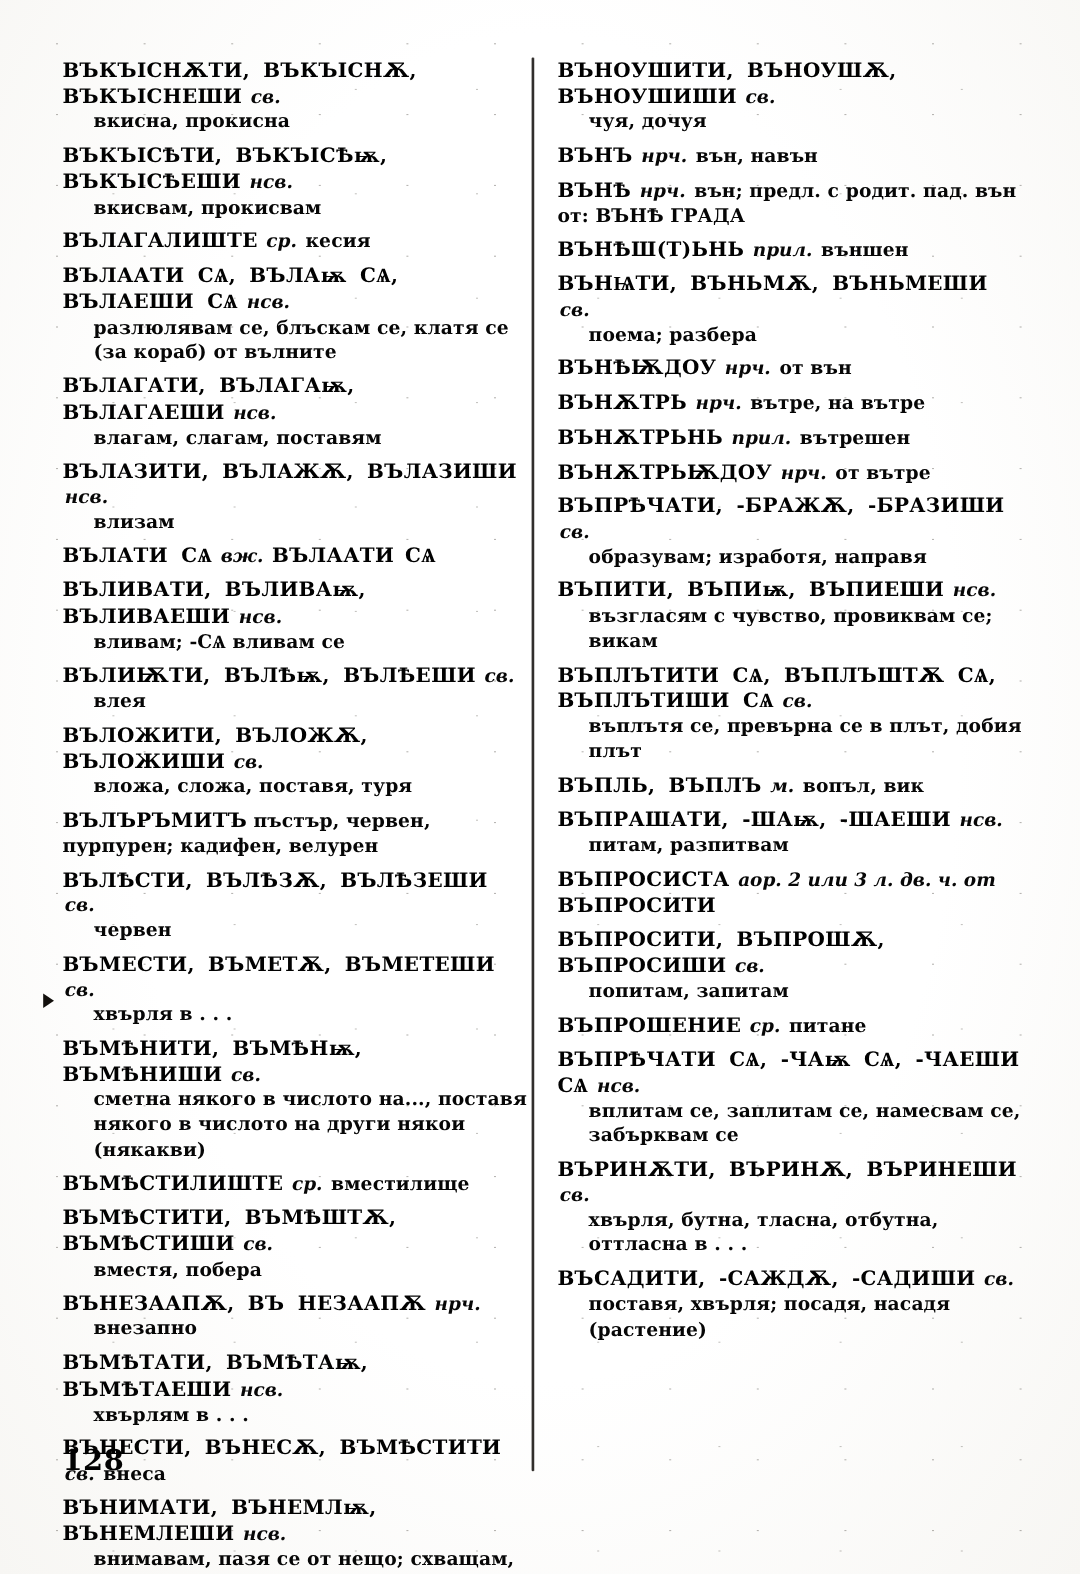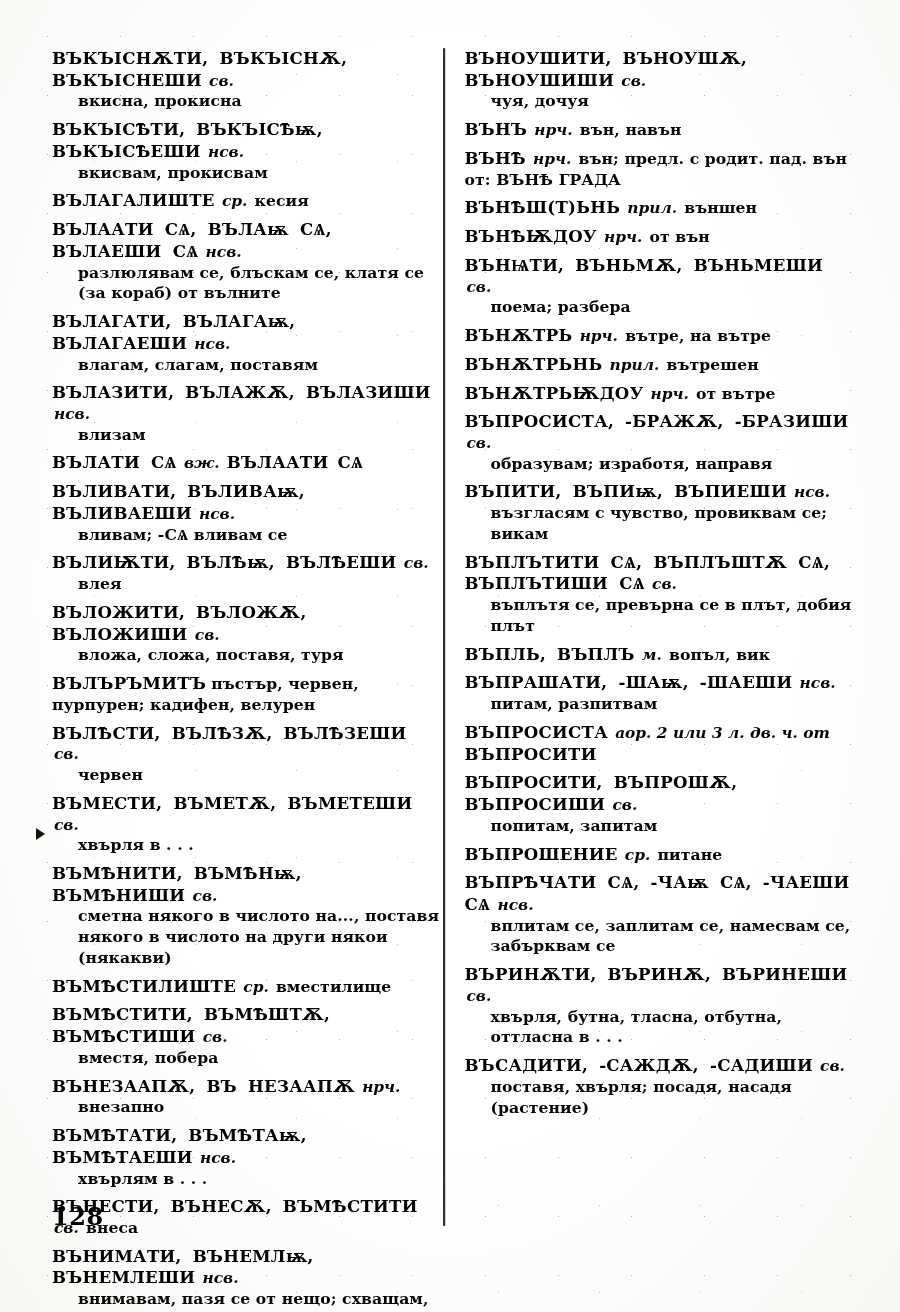--- a/index.html
+++ b/index.html
@@ -178,26 +178,26 @@
         <div class="entry"><span class="hw spread">ВЪНЕЗААПѪ, ВЪ НЕЗААПѪ</span> <span class="gram">нрч.</span><span class="body"><span class="gloss">внезапно</span></span></div>
         <div class="entry"><span class="hw spread">ВЪМѢТАТИ, ВЪМѢТАѭ, ВЪМѢТАЕШИ</span> <span class="gram">нсв.</span><span class="body"><span class="gloss">хвърлям в . . .</span></span></div>
         <div class="entry inline"><span class="hw spread">ВЪНЕСТИ, ВЪНЕСѪ, ВЪМѢСТИТИ</span> <span class="gram">св.</span> <span class="body"><span class="gloss">внеса</span></span></div>
         <div class="entry"><span class="hw spread">ВЪНИМАТИ, ВЪНЕМЛѭ, ВЪНЕМЛЕШИ</span> <span class="gram">нсв.</span><span class="body"><span class="gloss">внимавам, пазя се от нещо; схващам, разбирам</span></span></div>
       </div>
     <div class="column right">
         <div class="entry"><span class="hw spread">ВЪНОУШИТИ, ВЪНОУШѪ, ВЪНОУШИШИ</span> <span class="gram">св.</span><span class="body"><span class="gloss">чуя, дочуя</span></span></div>
         <div class="entry inline"><span class="hw spread">ВЪНЪ</span> <span class="gram">нрч.</span> <span class="body"><span class="gloss">вън, навън</span></span></div>
         <div class="entry inline"><span class="hw spread">ВЪНѢ</span> <span class="gram">нрч.</span> <span class="body"><span class="gloss">вън; предл. с родит. пад. вън от: ВЪНѢ ГРАДА</span></span></div>
         <div class="entry inline"><span class="hw spread">ВЪНѢШ(Т)ЬНЬ</span> <span class="gram">прил.</span> <span class="body"><span class="gloss">външен</span></span></div>
+        <div class="entry"><span class="hw spread">ВЪНѨТИ, ВЪНЬМѪ, ВЪНЬМЕШИ</span> <span class="gram">св.</span><span class="body"><span class="gloss">поема; разбера</span></span></div>
         <div class="entry inline"><span class="hw spread">ВЪНѢѬДОУ</span> <span class="gram">нрч.</span> <span class="body"><span class="gloss">от вън</span></span></div>
-        <div class="entry"><span class="hw spread">ВЪНѨТИ, ВЪНЬМѪ, ВЪНЬМЕШИ</span> <span class="gram">св.</span><span class="body"><span class="gloss">поема; разбера</span></span></div>
         <div class="entry inline"><span class="hw spread">ВЪНѪТРЬ</span> <span class="gram">нрч.</span> <span class="body"><span class="gloss">вътре, на вътре</span></span></div>
         <div class="entry inline"><span class="hw spread">ВЪНѪТРЬНЬ</span> <span class="gram">прил.</span> <span class="body"><span class="gloss">вътрешен</span></span></div>
         <div class="entry inline"><span class="hw spread">ВЪНѪТРЬѬДОУ</span> <span class="gram">нрч.</span> <span class="body"><span class="gloss">от вътре</span></span></div>
-        <div class="entry"><span class="hw spread">ВЪПРОСИСТА, -БРАЖѪ, -БРАЗИШИ</span> <span class="gram">св.</span><span class="body"><span class="gloss">образувам; изработя, направя</span></span></div>
+        <div class="entry"><span class="hw spread">ВЪПРѢЧАТИ, -БРАЖѪ, -БРАЗИШИ</span> <span class="gram">св.</span><span class="body"><span class="gloss">образувам; изработя, направя</span></span></div>
         <div class="entry"><span class="hw spread">ВЪПИТИ, ВЪПИѭ, ВЪПИЕШИ</span> <span class="gram">нсв.</span><span class="body"><span class="gloss">възгласям с чувство, провиквам се; викам</span></span></div>
         <div class="entry"><span class="hw spread">ВЪПЛЪТИТИ СѦ, ВЪПЛЪШТѪ СѦ, ВЪПЛЪТИШИ СѦ</span> <span class="gram">св.</span><span class="body"><span class="gloss">въплътя се, превърна се в плът, добия плът</span></span></div>
         <div class="entry inline"><span class="hw spread">ВЪПЛЬ, ВЪПЛЪ</span> <span class="gram">м.</span> <span class="body"><span class="gloss">вопъл, вик</span></span></div>
         <div class="entry"><span class="hw spread">ВЪПРАШАТИ, -ШАѭ, -ШАЕШИ</span> <span class="gram">нсв.</span><span class="body"><span class="gloss">питам, разпитвам</span></span></div>
         <div class="entry inline"><span class="hw spread">ВЪПРОСИСТА</span> <span class="gram">аор. 2 или 3 л. дв. ч. от</span> <span class="body"><span class="hw">ВЪПРОСИТИ</span></span></div>
         <div class="entry"><span class="hw spread">ВЪПРОСИТИ, ВЪПРОШѪ, ВЪПРОСИШИ</span> <span class="gram">св.</span><span class="body"><span class="gloss">попитам, запитам</span></span></div>
         <div class="entry inline"><span class="hw spread">ВЪПРОШЕНИЕ</span> <span class="gram">ср.</span> <span class="body"><span class="gloss">питане</span></span></div>
         <div class="entry"><span class="hw spread">ВЪПРѢЧАТИ СѦ, -ЧАѭ СѦ, -ЧАЕШИ СѦ</span> <span class="gram">нсв.</span><span class="body"><span class="gloss">вплитам се, заплитам се, намесвам се, забърквам се</span></span></div>
         <div class="entry"><span class="hw spread">ВЪРИНѪТИ, ВЪРИНѪ, ВЪРИНЕШИ</span> <span class="gram">св.</span><span class="body"><span class="gloss">хвърля, бутна, тласна, отбутна, оттласна в . . .</span></span></div>
         <div class="entry"><span class="hw spread">ВЪСАДИТИ, -САЖДѪ, -САДИШИ</span> <span class="gram">св.</span><span class="body"><span class="gloss">поставя, хвърля; посадя, насадя (растение)</span></span></div>

